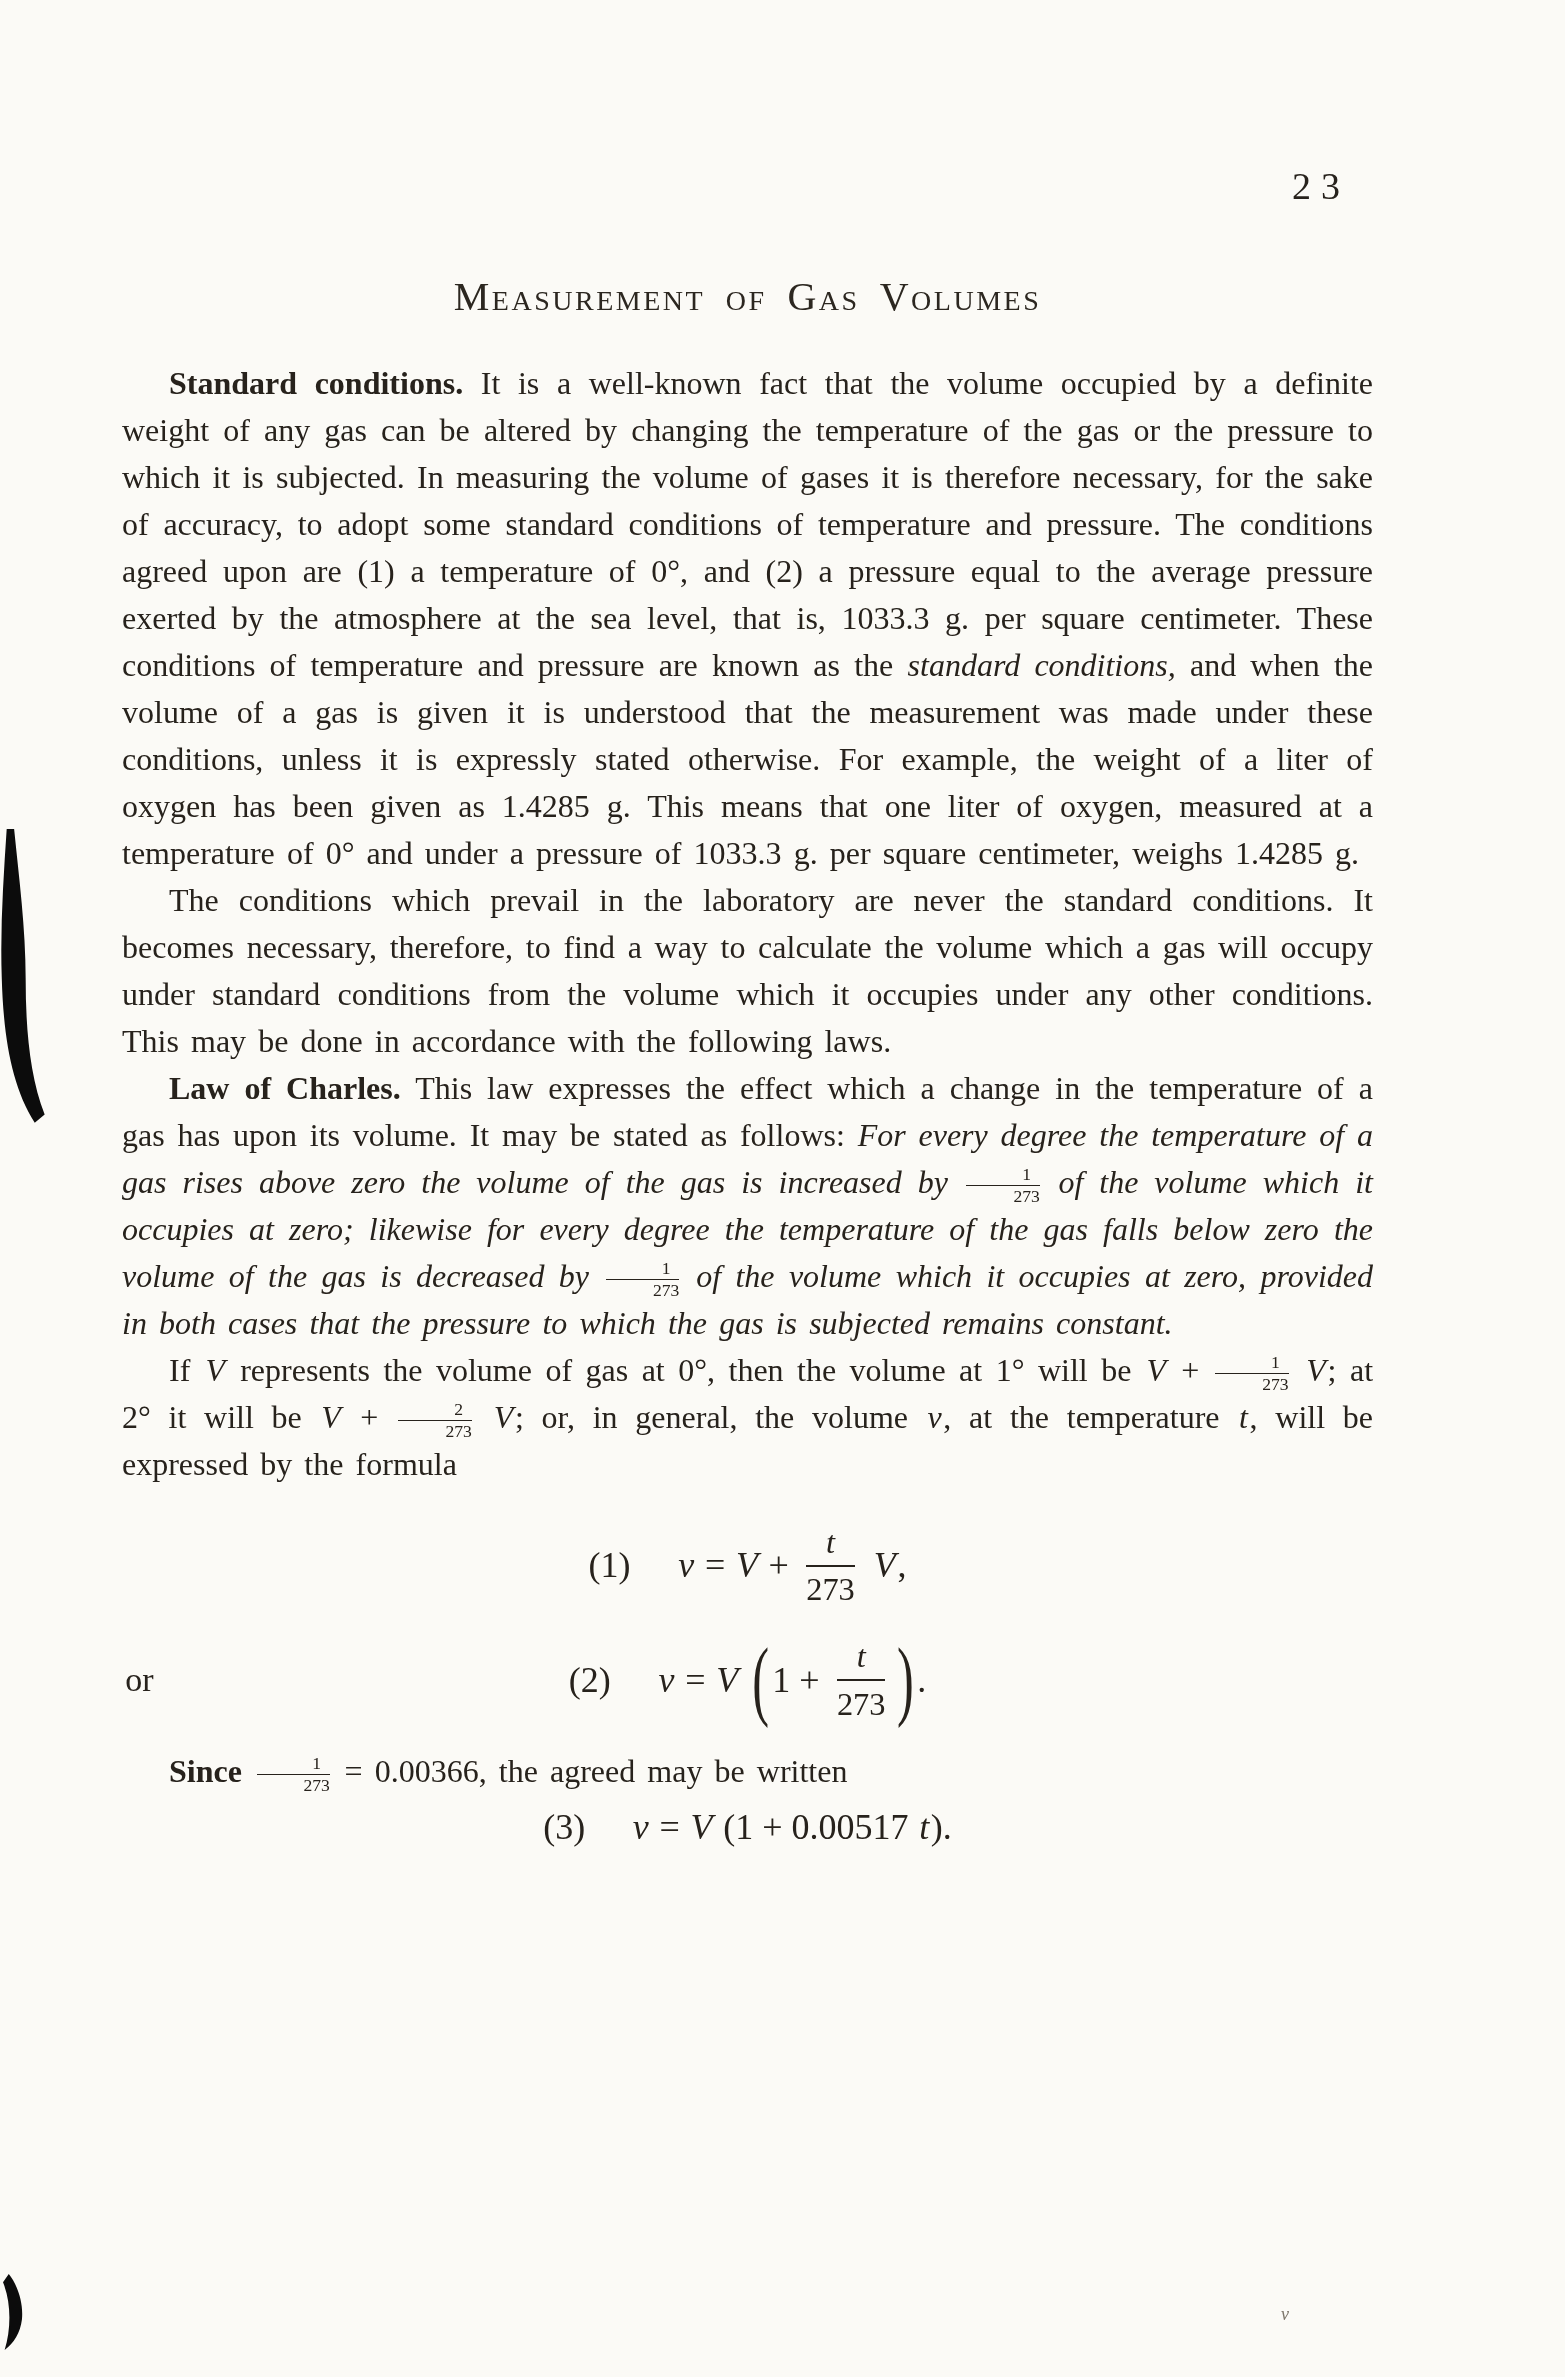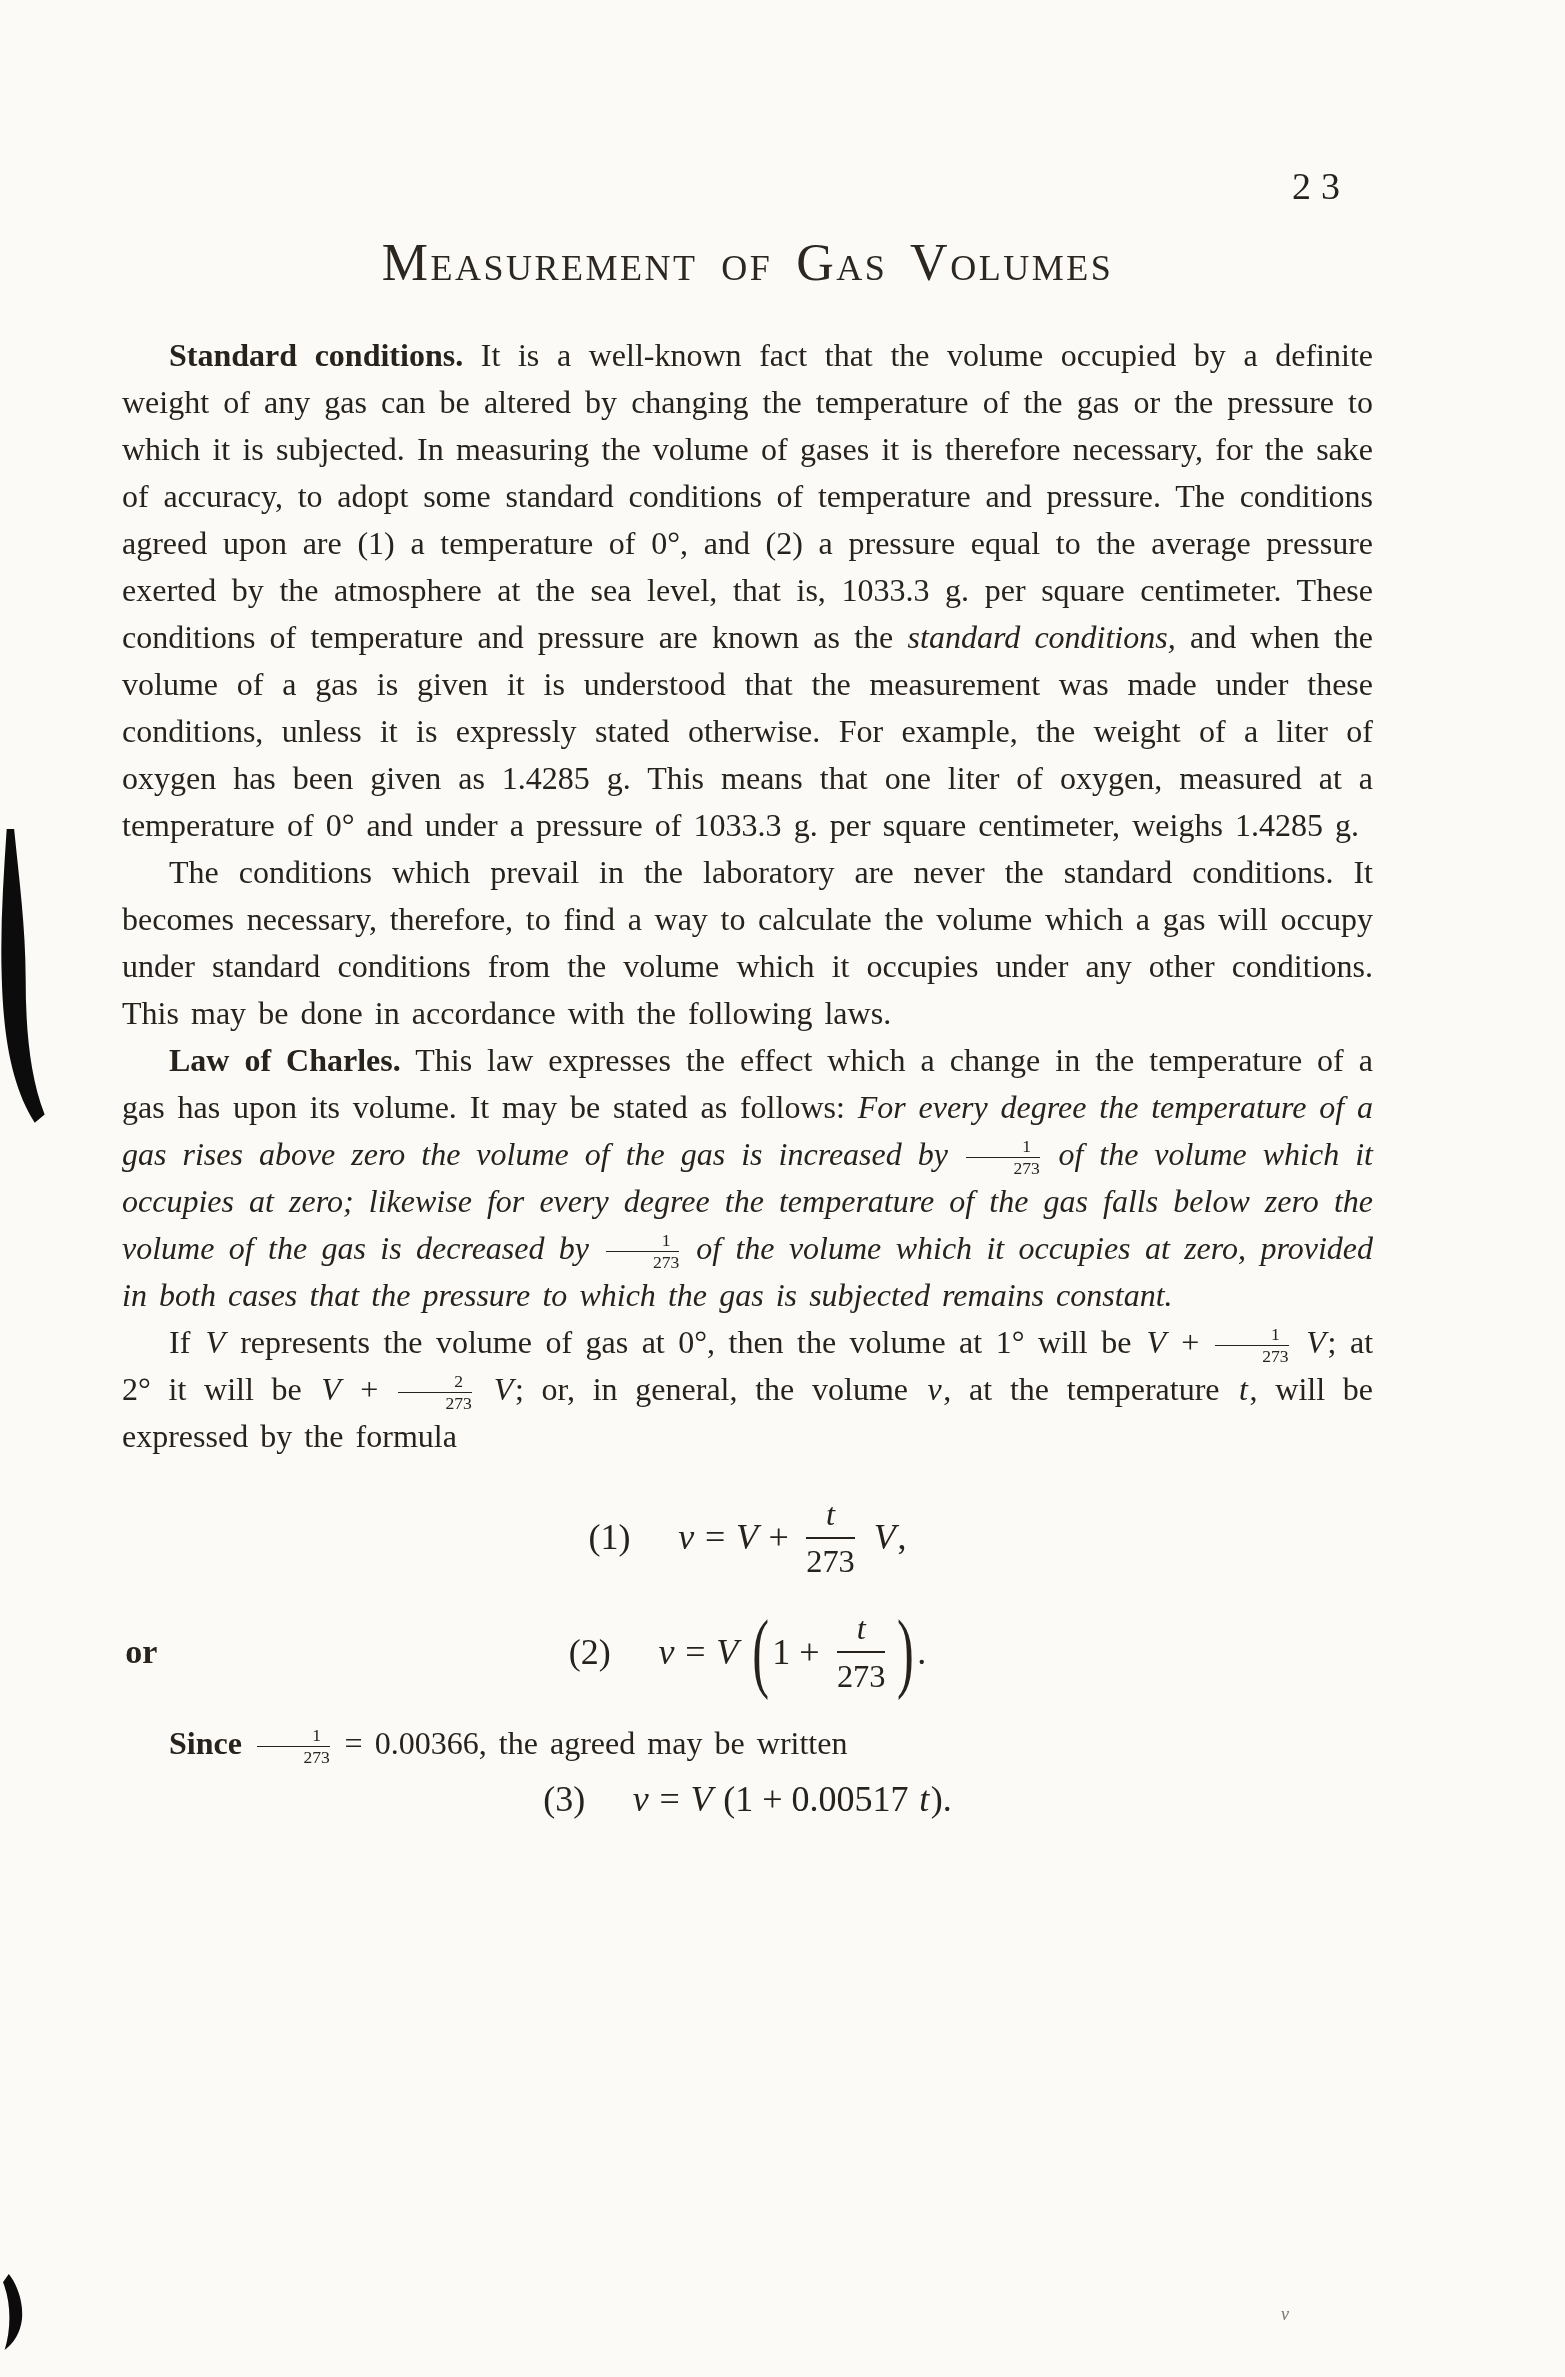--- a/index.html
+++ b/index.html
@@ -33,25 +33,25 @@
   }
   .page-number {
     position: absolute;
     right: 23px;
     top: 14px;
     font-size: 38px;
     letter-spacing: 10px;
     text-align: right;
   }
   .heading {
-    margin: 29px 0 0 0;
+    margin: 69px 0 0 0;
     text-align: center;
     font-weight: normal;
     font-variant: small-caps;
-    font-size: 52px;
+    font-size: 40px;
     letter-spacing: 2.5px;
     word-spacing: 8.3px;
     color: #2c2username: 720;
     color: #2c2720;
   }
   .body-p {
     margin: 0;
     font-size: 32px;
     line-height: 47px;
     text-align: justify;
@@ -94,21 +94,21 @@
   }
   .eq-row span { white-space: pre; }
   .eq-one { margin: 36px 0 11.6px 0; }
   .eq-wrap { position: relative; margin: 33px 0 13.2px 0; }
   .eq-three { margin: 13.2px 0 0 0; }
   .or-label {
     position: absolute;
     left: 3.3px;
     top: 50%;
     transform: translateY(-50%);
-    font-weight: bold;
+    font-weight: normal;
     font-size: 34px;
   }
   .seg-sp { display: inline-block; width: 46px; }
   .seg-paren {
     display: inline-block;
     font-size: 140%;
     transform: scaleY(1.75);
     margin: 0 3.3px;
     font-weight: 400;
   }

